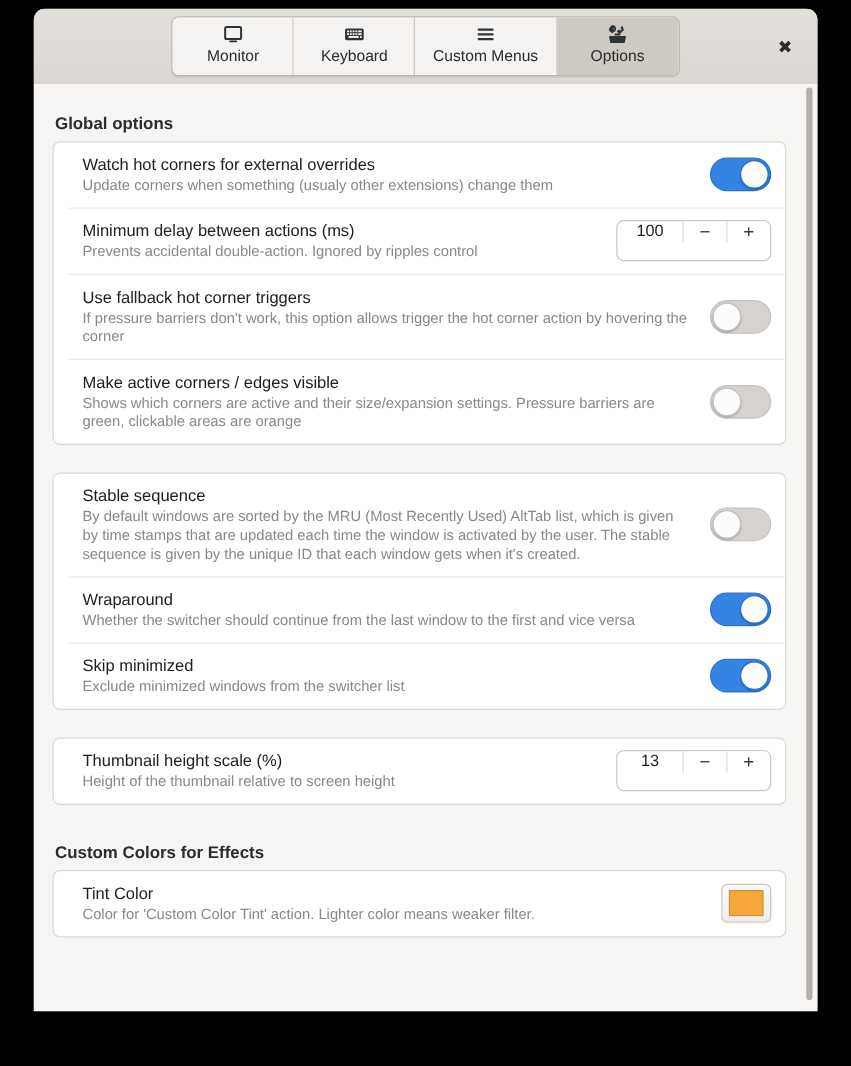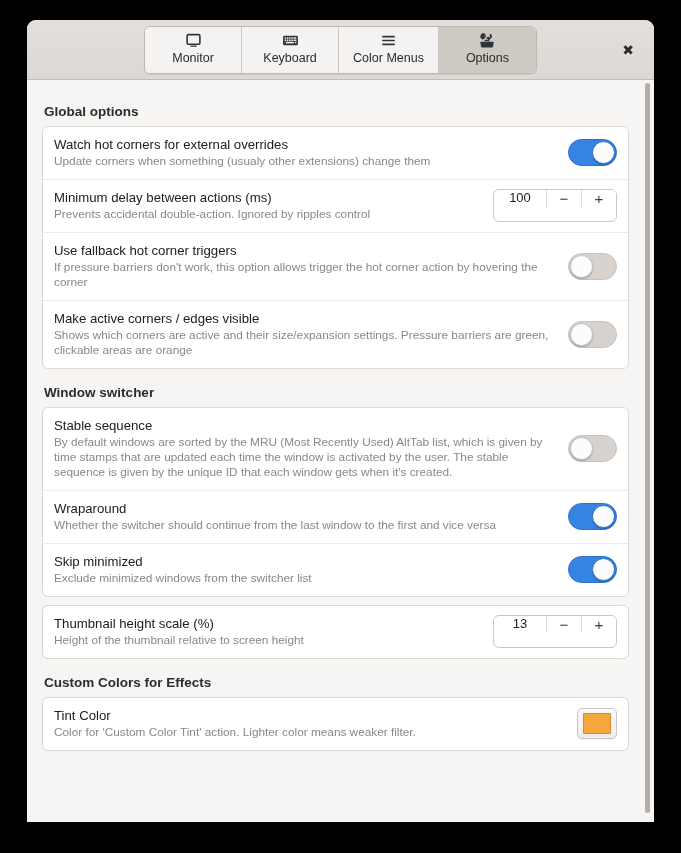--- a/index.html
+++ b/index.html
@@ -9,21 +9,21 @@
     height: 853px;
     background: #000000;
     font-family: "Liberation Sans", sans-serif;
     overflow: hidden;
   }
 
   
   #window {
     position: absolute;
     left: 27px;
-    top: 20px;
+    top: 7px;
     width: 627px;
     height: 802px;
     background: #f6f5f4;
     border-radius: 9px 9px 0 0;
     overflow: hidden;
     display: flex;
     flex-direction: column;
     box-shadow: 0 0 0 1px rgba(0,0,0,0.18);
   }
 
@@ -118,33 +118,34 @@
     top: 3px;
     right: 3px;
     width: 5px;
     height: 730px;
     border-radius: 3px;
     background: #b4aeaa;
     cursor: pointer;
   }
 
   
-  .section { margin-bottom: 8px; }
+  .section { margin-bottom: 22px; }
   .section-title {
     font-size: 13.5px;
     font-weight: bold;
     color: #2c2c2c;
     padding: 8px 0 7px 2px;
   }
 
   .card {
     background: #ffffff;
     border: 1px solid #dcd8d4;
     border-radius: 6px;
     overflow: hidden;
+    padding-left: 12px;
   }
 
   .row {
     display: flex;
     align-items: center;
     padding: 9px 11px 10px 11px;
     border-top: 1px solid #ececec;
     min-height: 42px;
   }
   .row:first-child { border-top: none; }
@@ -291,21 +292,21 @@
       </div>
 
       <div class="tab">
         <span class="t-icon">
           <svg width="17" height="17" viewBox="0 0 16 16" fill="currentColor">
             <rect x="2" y="3.6" width="12" height="1.6" rx="0.6"></rect>
             <rect x="2" y="7.2" width="12" height="1.6" rx="0.6"></rect>
             <rect x="2" y="10.8" width="12" height="1.6" rx="0.6"></rect>
           </svg>
         </span>
-        <span class="t-label">Color Menus</span>
+        <span class="t-label">Custom Menus</span>
       </div>
 
       <div class="tab selected">
         <span class="t-icon">
           <svg width="18" height="17" viewBox="0 0 18 16" fill="currentColor">
             <path d="M5.2 1.2a2 2 0 1 0 1.1 3.6l.9.9-1 1-.9-.9A2 2 0 1 0 3 6.5l1.4 1.4 1.9-1.9L4.9 4.6 6.6 2.9 5.2 1.2z" transform="translate(0.6,-0.2) scale(0.95)"></path>
             <circle cx="5.3" cy="3.3" r="1.9" fill="none" stroke="currentColor" stroke-width="1.3"></circle>
             <path d="M12.9 1.1 11.2 2.8l1.2 1.2-1.1 1.1-1.2-1.2-1.7 1.7 2.3 2.3 3.5-3.5z"></path>
             <path d="M3 9.2h12c.5 0 .8.4.7.9l-.8 4.2c-.1.4-.4.6-.8.6H3.9c-.4 0-.7-.2-.8-.6l-.8-4.2c-.1-.5.2-.9.7-.9z"></path>
             <rect x="6.6" y="7.2" width="4.8" height="1.6" rx="0.5"></rect>
@@ -368,21 +369,20 @@
               </div>
               <div class="row-ctl">
                 <div class="switch">
                   <div class="knob"></div>
                 </div>
               </div>
             </div>
           </div>
         </div>
         <div class="section">
-          <div class="section-title">Window switcher</div>
           <div class="card">
             <div class="row">
               <div class="row-text">
                 <div class="row-title">Stable sequence</div>
                 <div class="row-sub">By default windows are sorted by the MRU (Most Recently Used) AltTab list, which is given by time stamps that are updated each time the window is activated by the user. The stable sequence is given by the unique ID that each window gets when it's created.</div>
               </div>
               <div class="row-ctl">
                 <div class="switch">
                   <div class="knob"></div>
                 </div>

